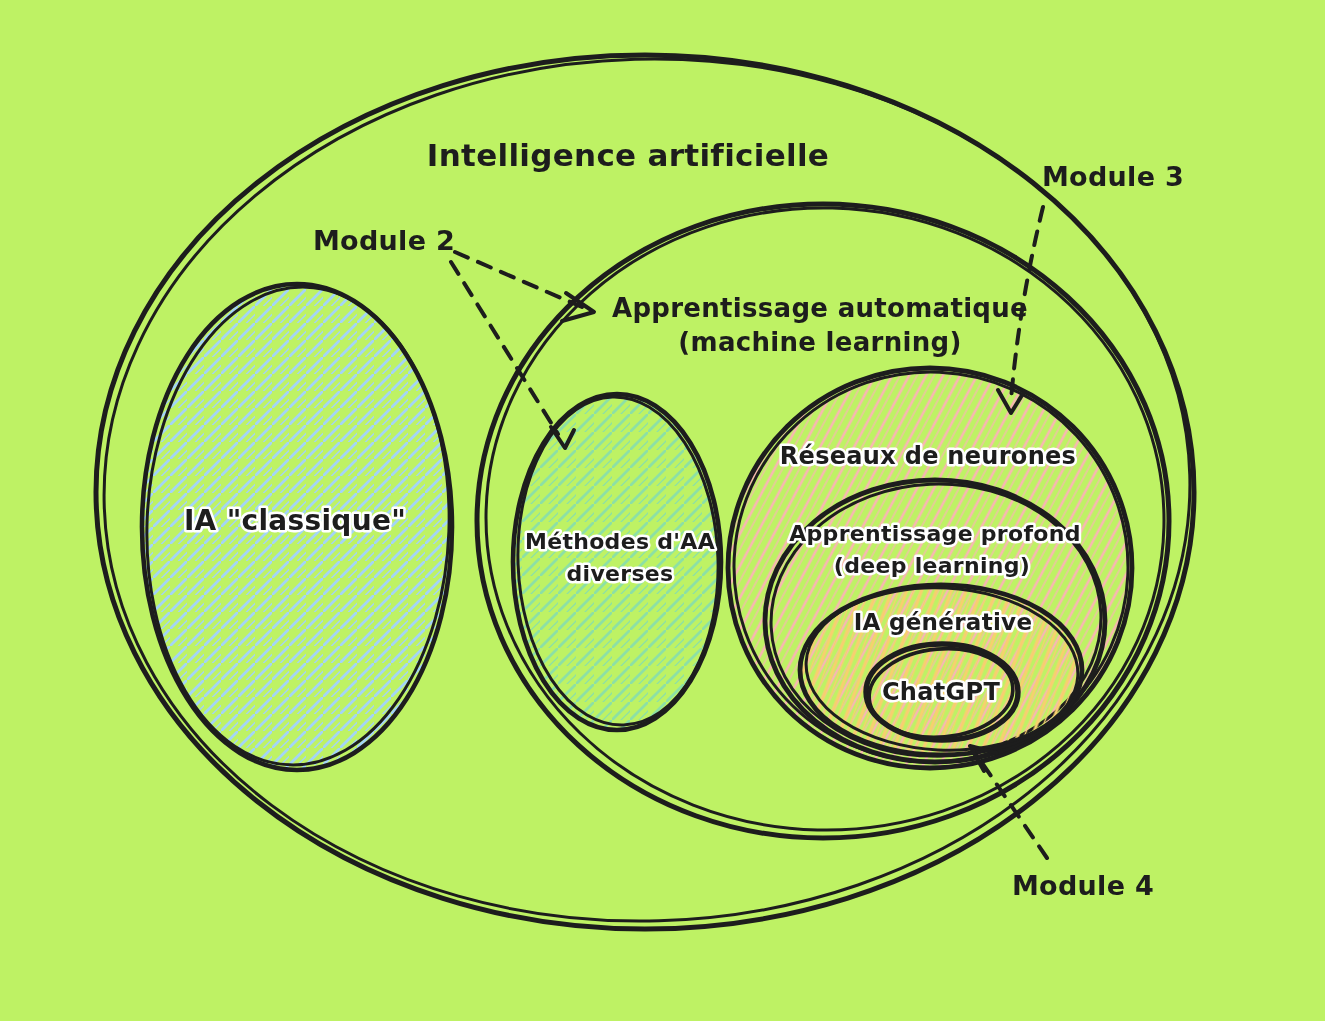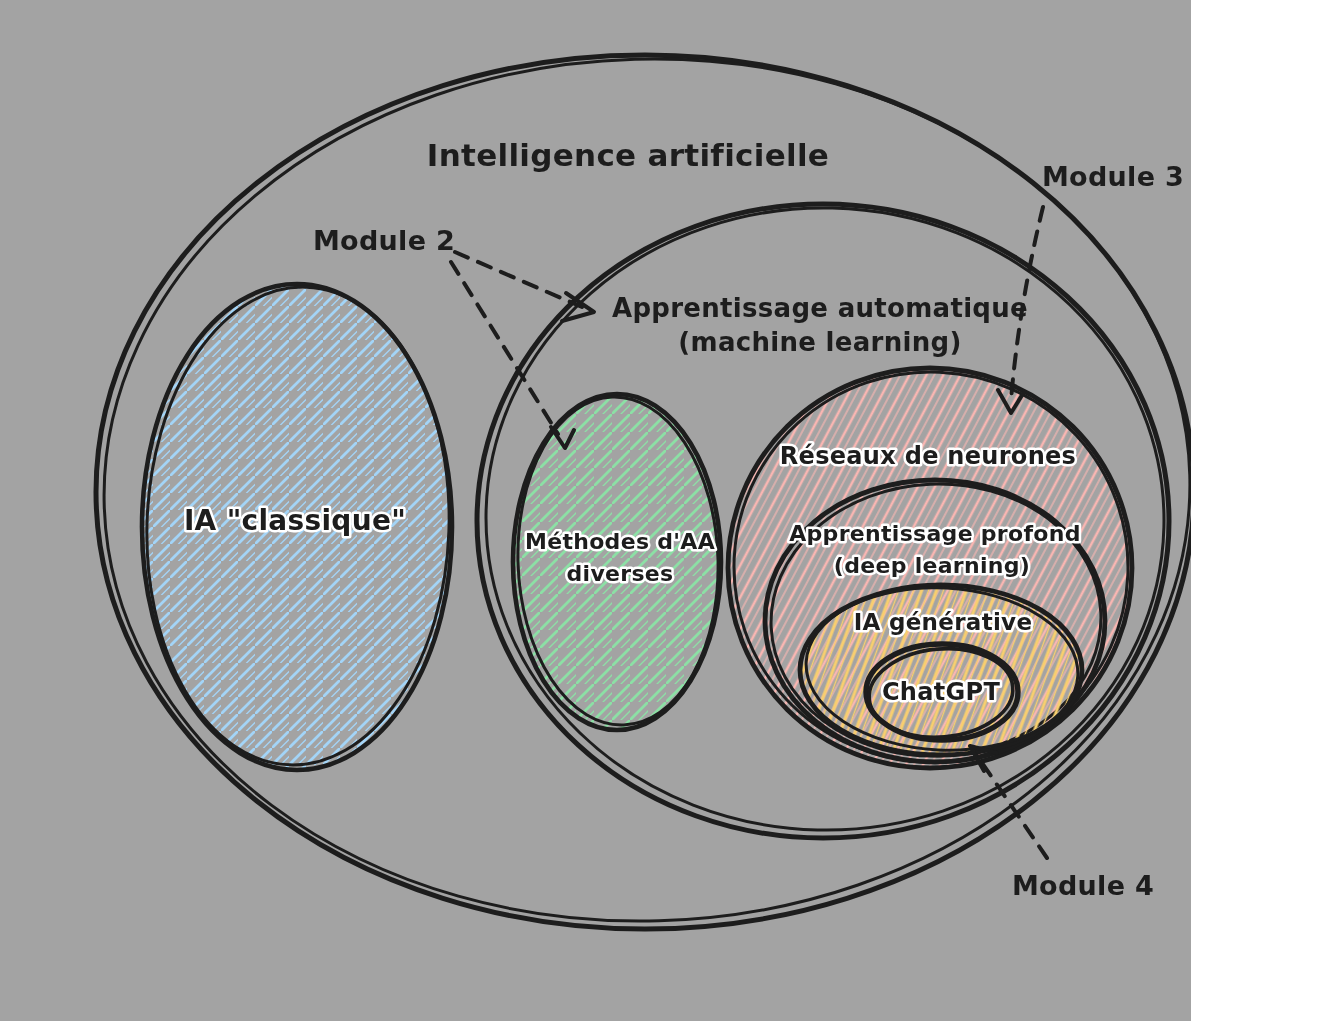--- a/index.html
+++ b/index.html
@@ -1,20 +1,20 @@
 <!DOCTYPE html>
 <html><head>
 <meta charset="utf-8">
 <style>
   html, body { margin: 0; padding: 0; background: #ffffff; }
   .stage {
     position: relative;
-    width: 1191px;
+    width: 1325px;
     height: 1021px;
-    background: #a3a3a3;
+    background: #bef264;
     overflow: hidden;
     font-family: "DejaVu Sans", sans-serif;
   }
   svg { display: block; }
   .ink-stroke { stroke: #1d1d1d; fill: none; stroke-linecap: round; stroke-linejoin: round; }
   .lbl {
     font-family: "DejaVu Sans", sans-serif;
     font-weight: bold;
     fill: #1d1d1d;
     text-anchor: middle;

